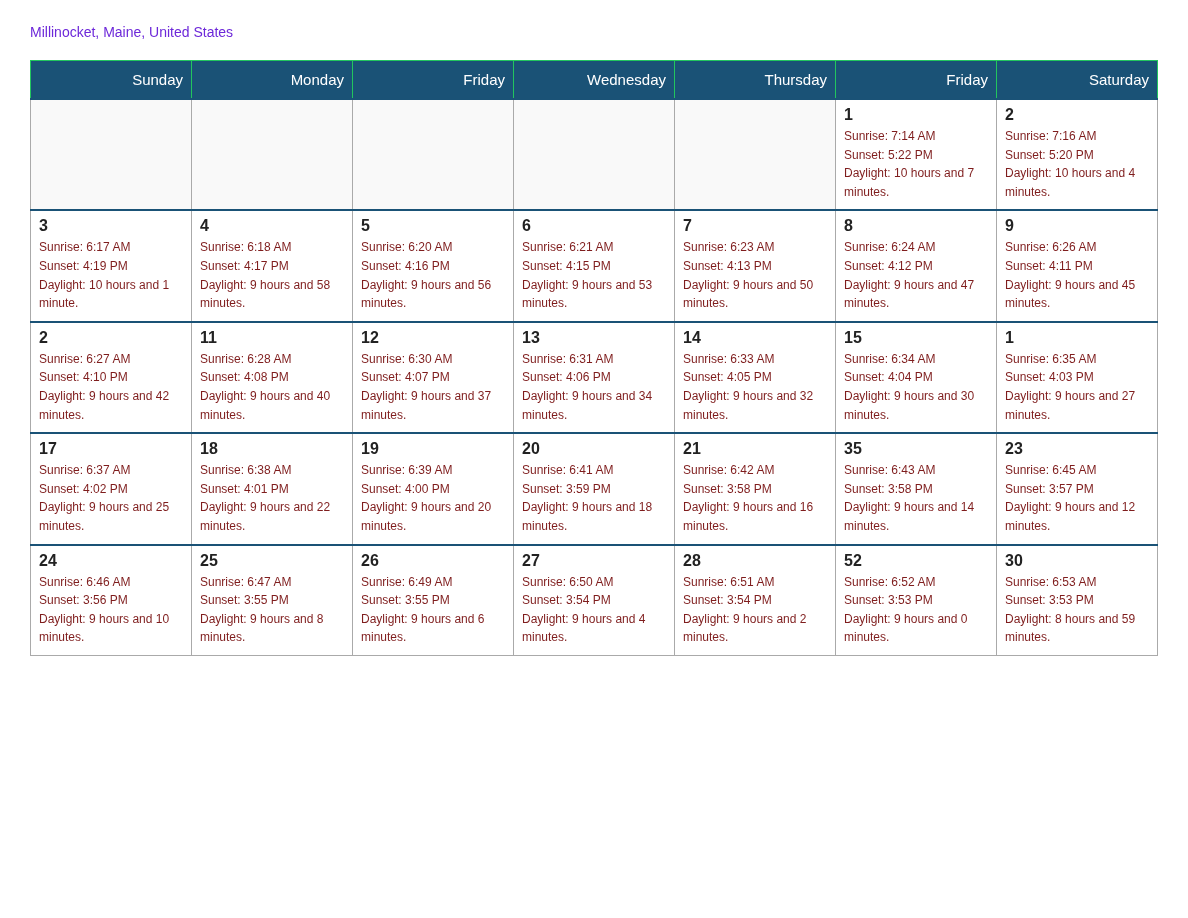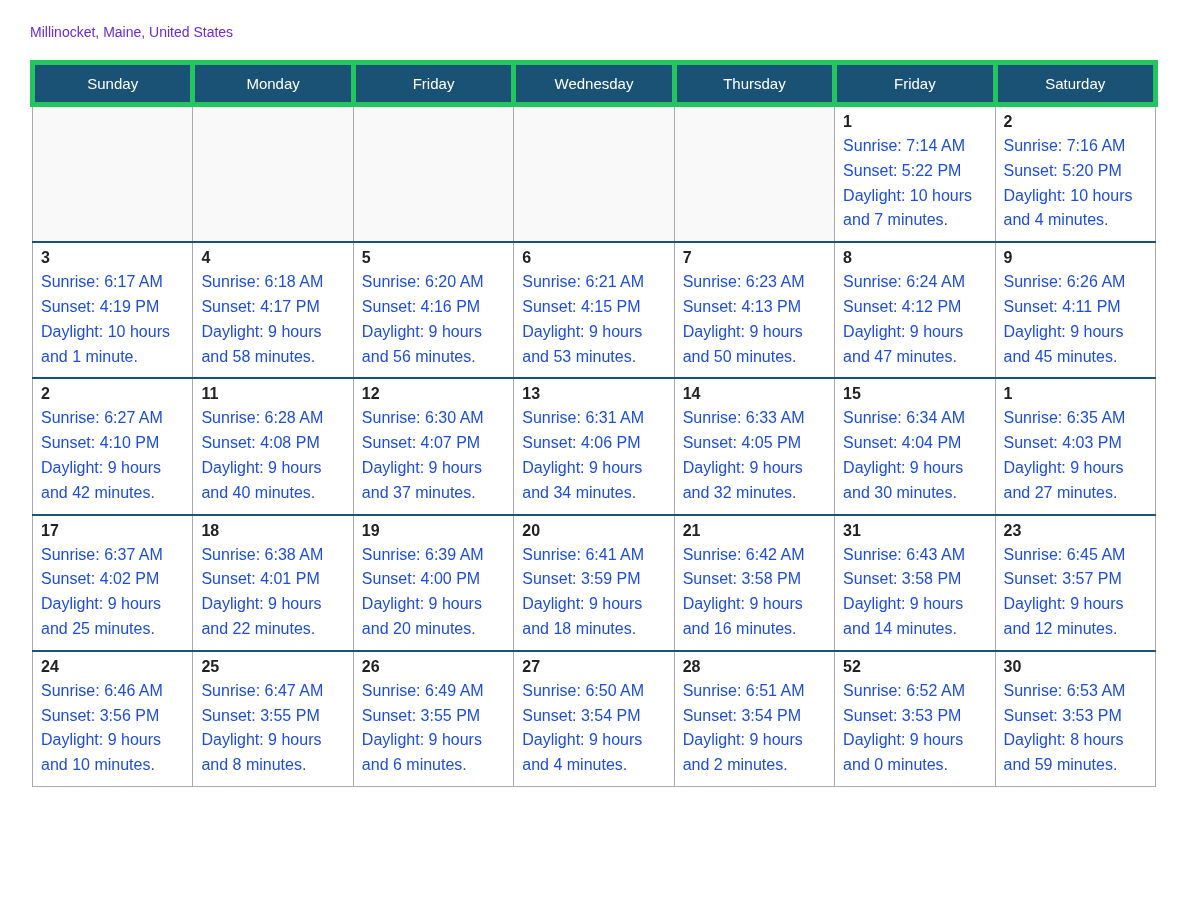--- a/index.html
+++ b/index.html
@@ -34,22 +34,22 @@
       width: 100%;
       border-collapse: collapse;
       table-layout: fixed;
     }
     .calendar-table th {
       background-color: #1a5276;
       color: #fff;
       padding: 10px 8px;
       font-size: 15px;
       font-weight: normal;
-      text-align: center;
-      border: 5px solid #22c55e;
+      text-align: right;
+      border: 1px solid #22c55e;
     }
     .calendar-table td {
       vertical-align: top;
       padding: 6px 8px 8px 8px;
       border: 1px solid #aaa;
       border-top: 2px solid #1a5276;
       font-size: 12.5px;
       color: #333;
       height: 110px;
       background: #fff;
@@ -59,22 +59,22 @@
       background: #f9f9f9;
     }
     .day-number {
       font-size: 16px;
       font-weight: bold;
       color: #222;
       display: block;
       margin-bottom: 3px;
     }
     .day-info {
-      font-size: 16px;
-      color: #1d4ed8;
+      font-size: 12px;
+      color: #7f1d1d;
       line-height: 1.55;
     }
     .logo-wrapper {
       display: flex;
       flex-direction: column;
       align-items: flex-start;
     }
     .logo-line1 {
       display: flex;
       align-items: center;
@@ -198,21 +198,21 @@
         </td>
         <td>
           <span class="day-number">20</span>
           <div class="day-info">Sunrise: 6:41 AM<br>Sunset: 3:59 PM<br>Daylight: 9 hours and 18 minutes.</div>
         </td>
         <td>
           <span class="day-number">21</span>
           <div class="day-info">Sunrise: 6:42 AM<br>Sunset: 3:58 PM<br>Daylight: 9 hours and 16 minutes.</div>
         </td>
         <td>
-          <span class="day-number">31</span>
+          <span class="day-number">35</span>
           <div class="day-info">Sunrise: 6:43 AM<br>Sunset: 3:58 PM<br>Daylight: 9 hours and 14 minutes.</div>
         </td>
         <td>
           <span class="day-number">23</span>
           <div class="day-info">Sunrise: 6:45 AM<br>Sunset: 3:57 PM<br>Daylight: 9 hours and 12 minutes.</div>
         </td>
       </tr>
       <tr>
         <td>
           <span class="day-number">24</span>

